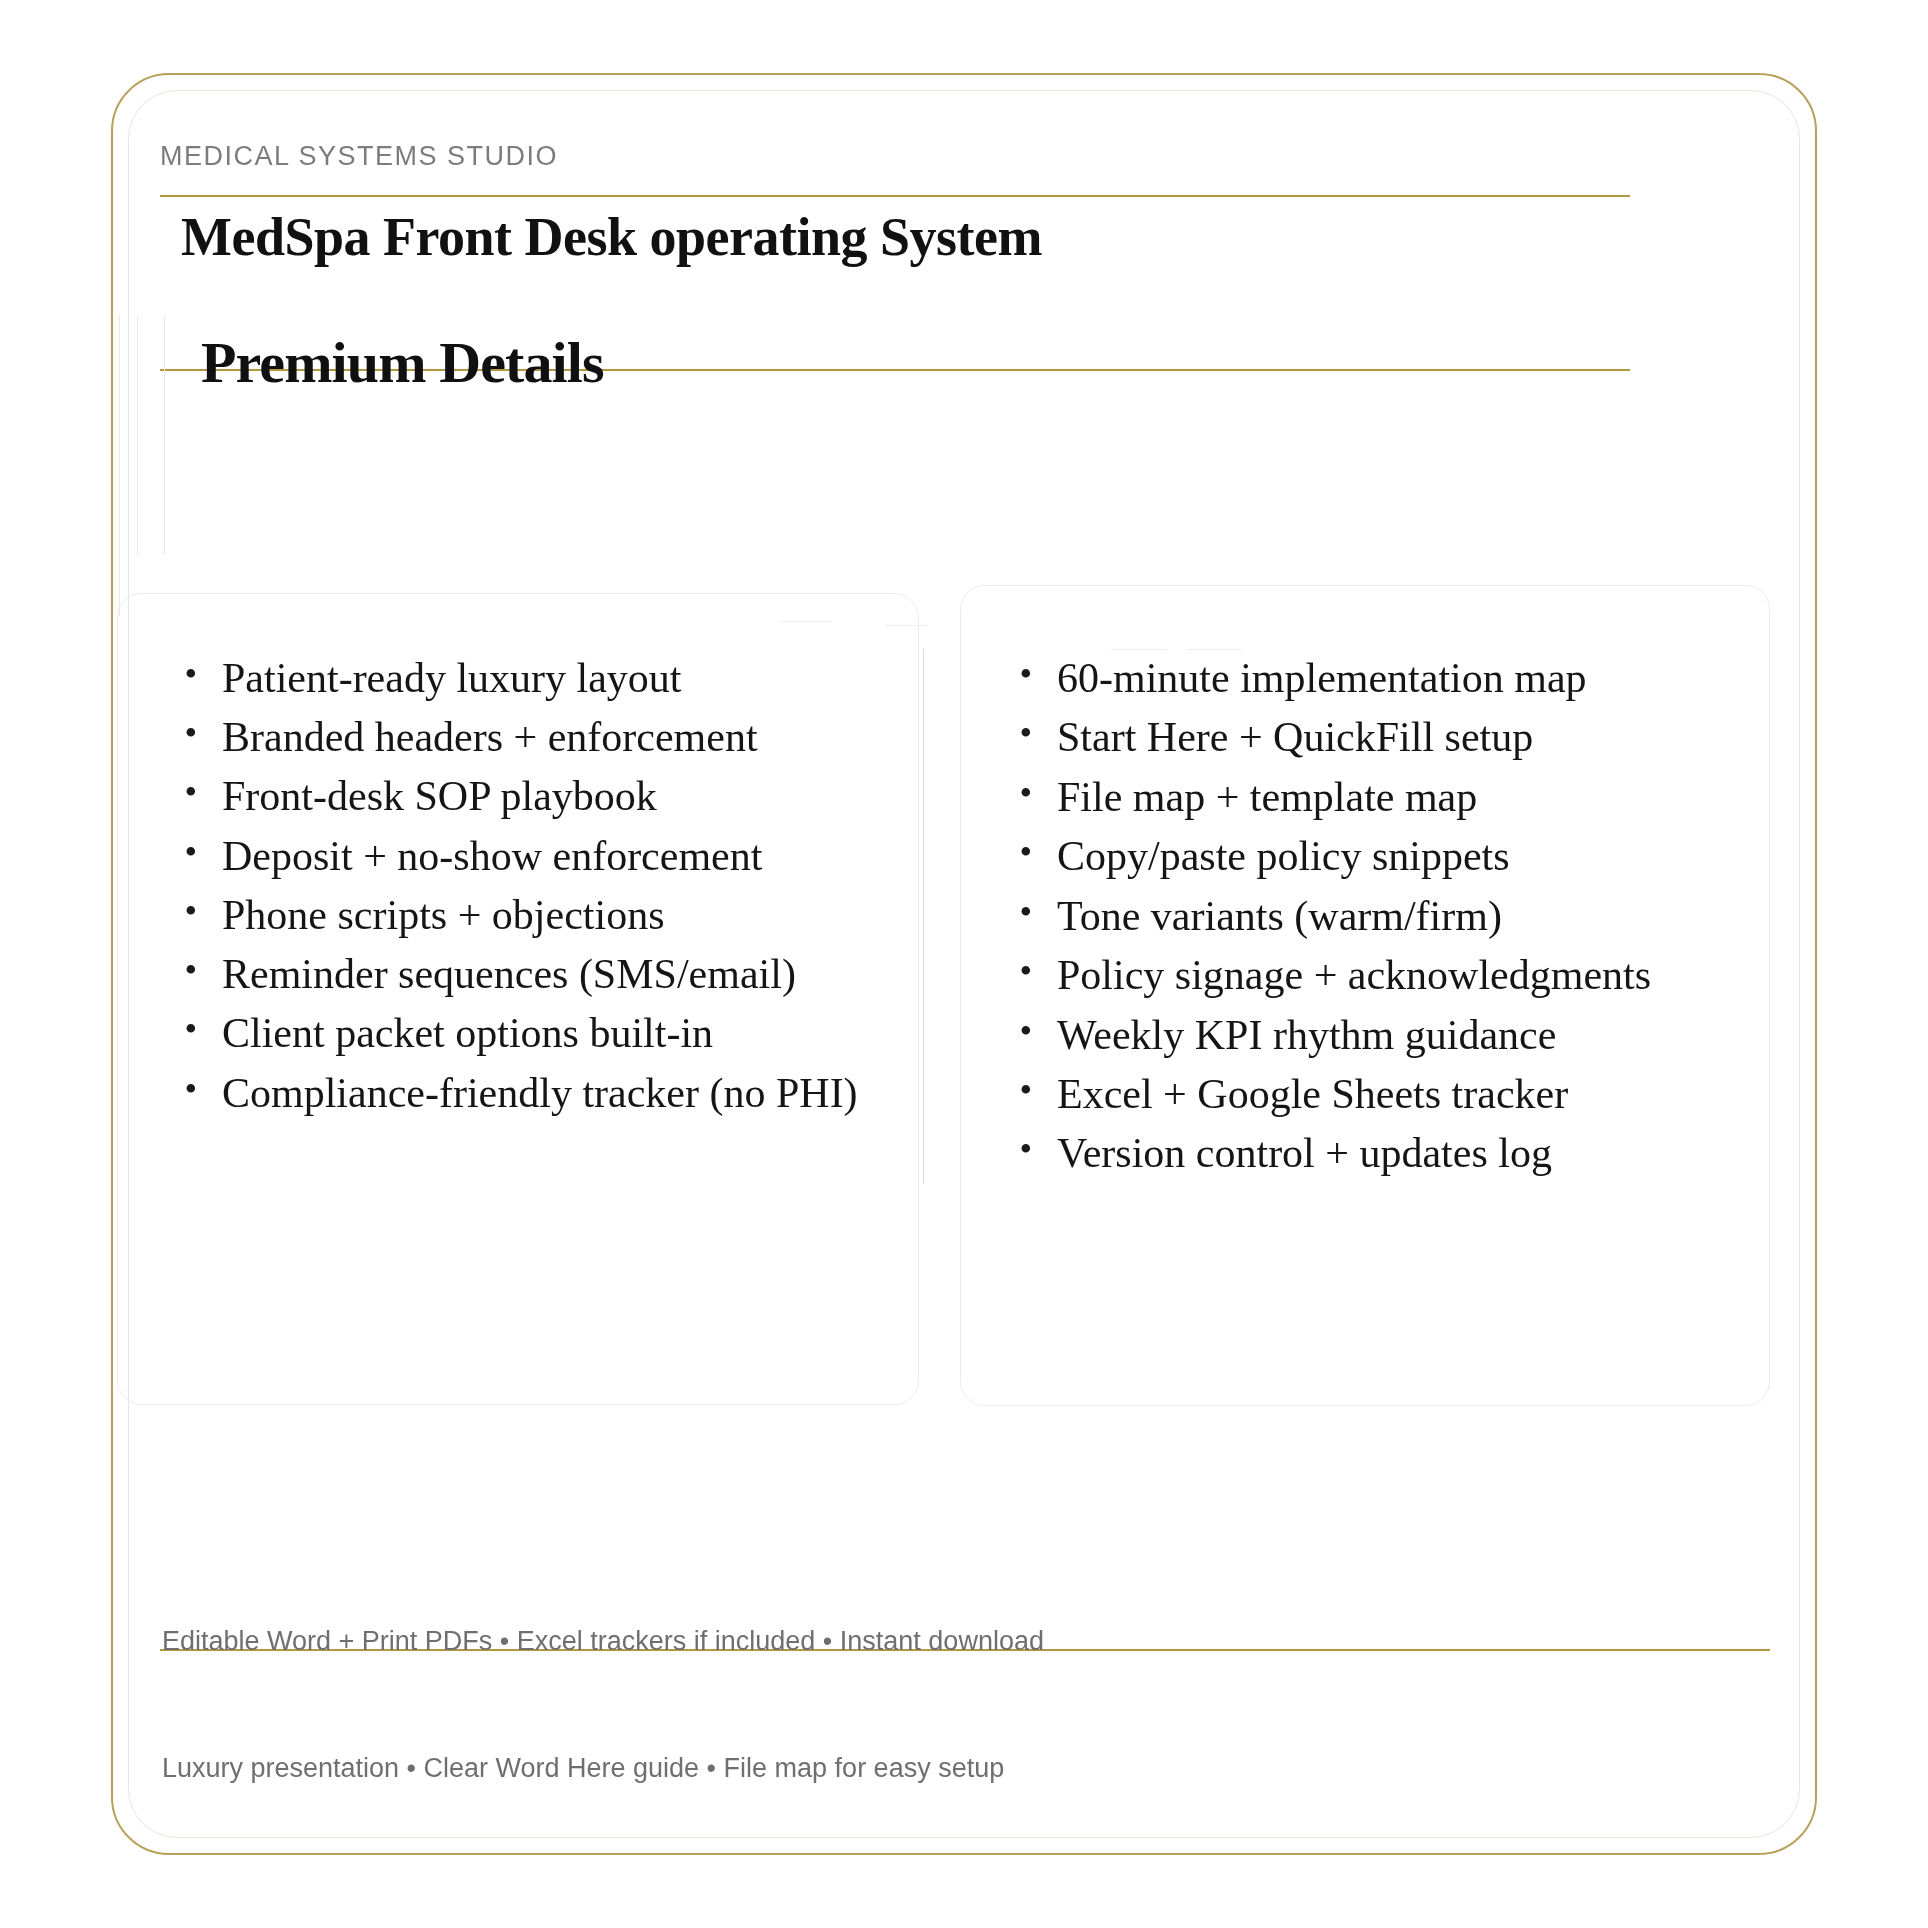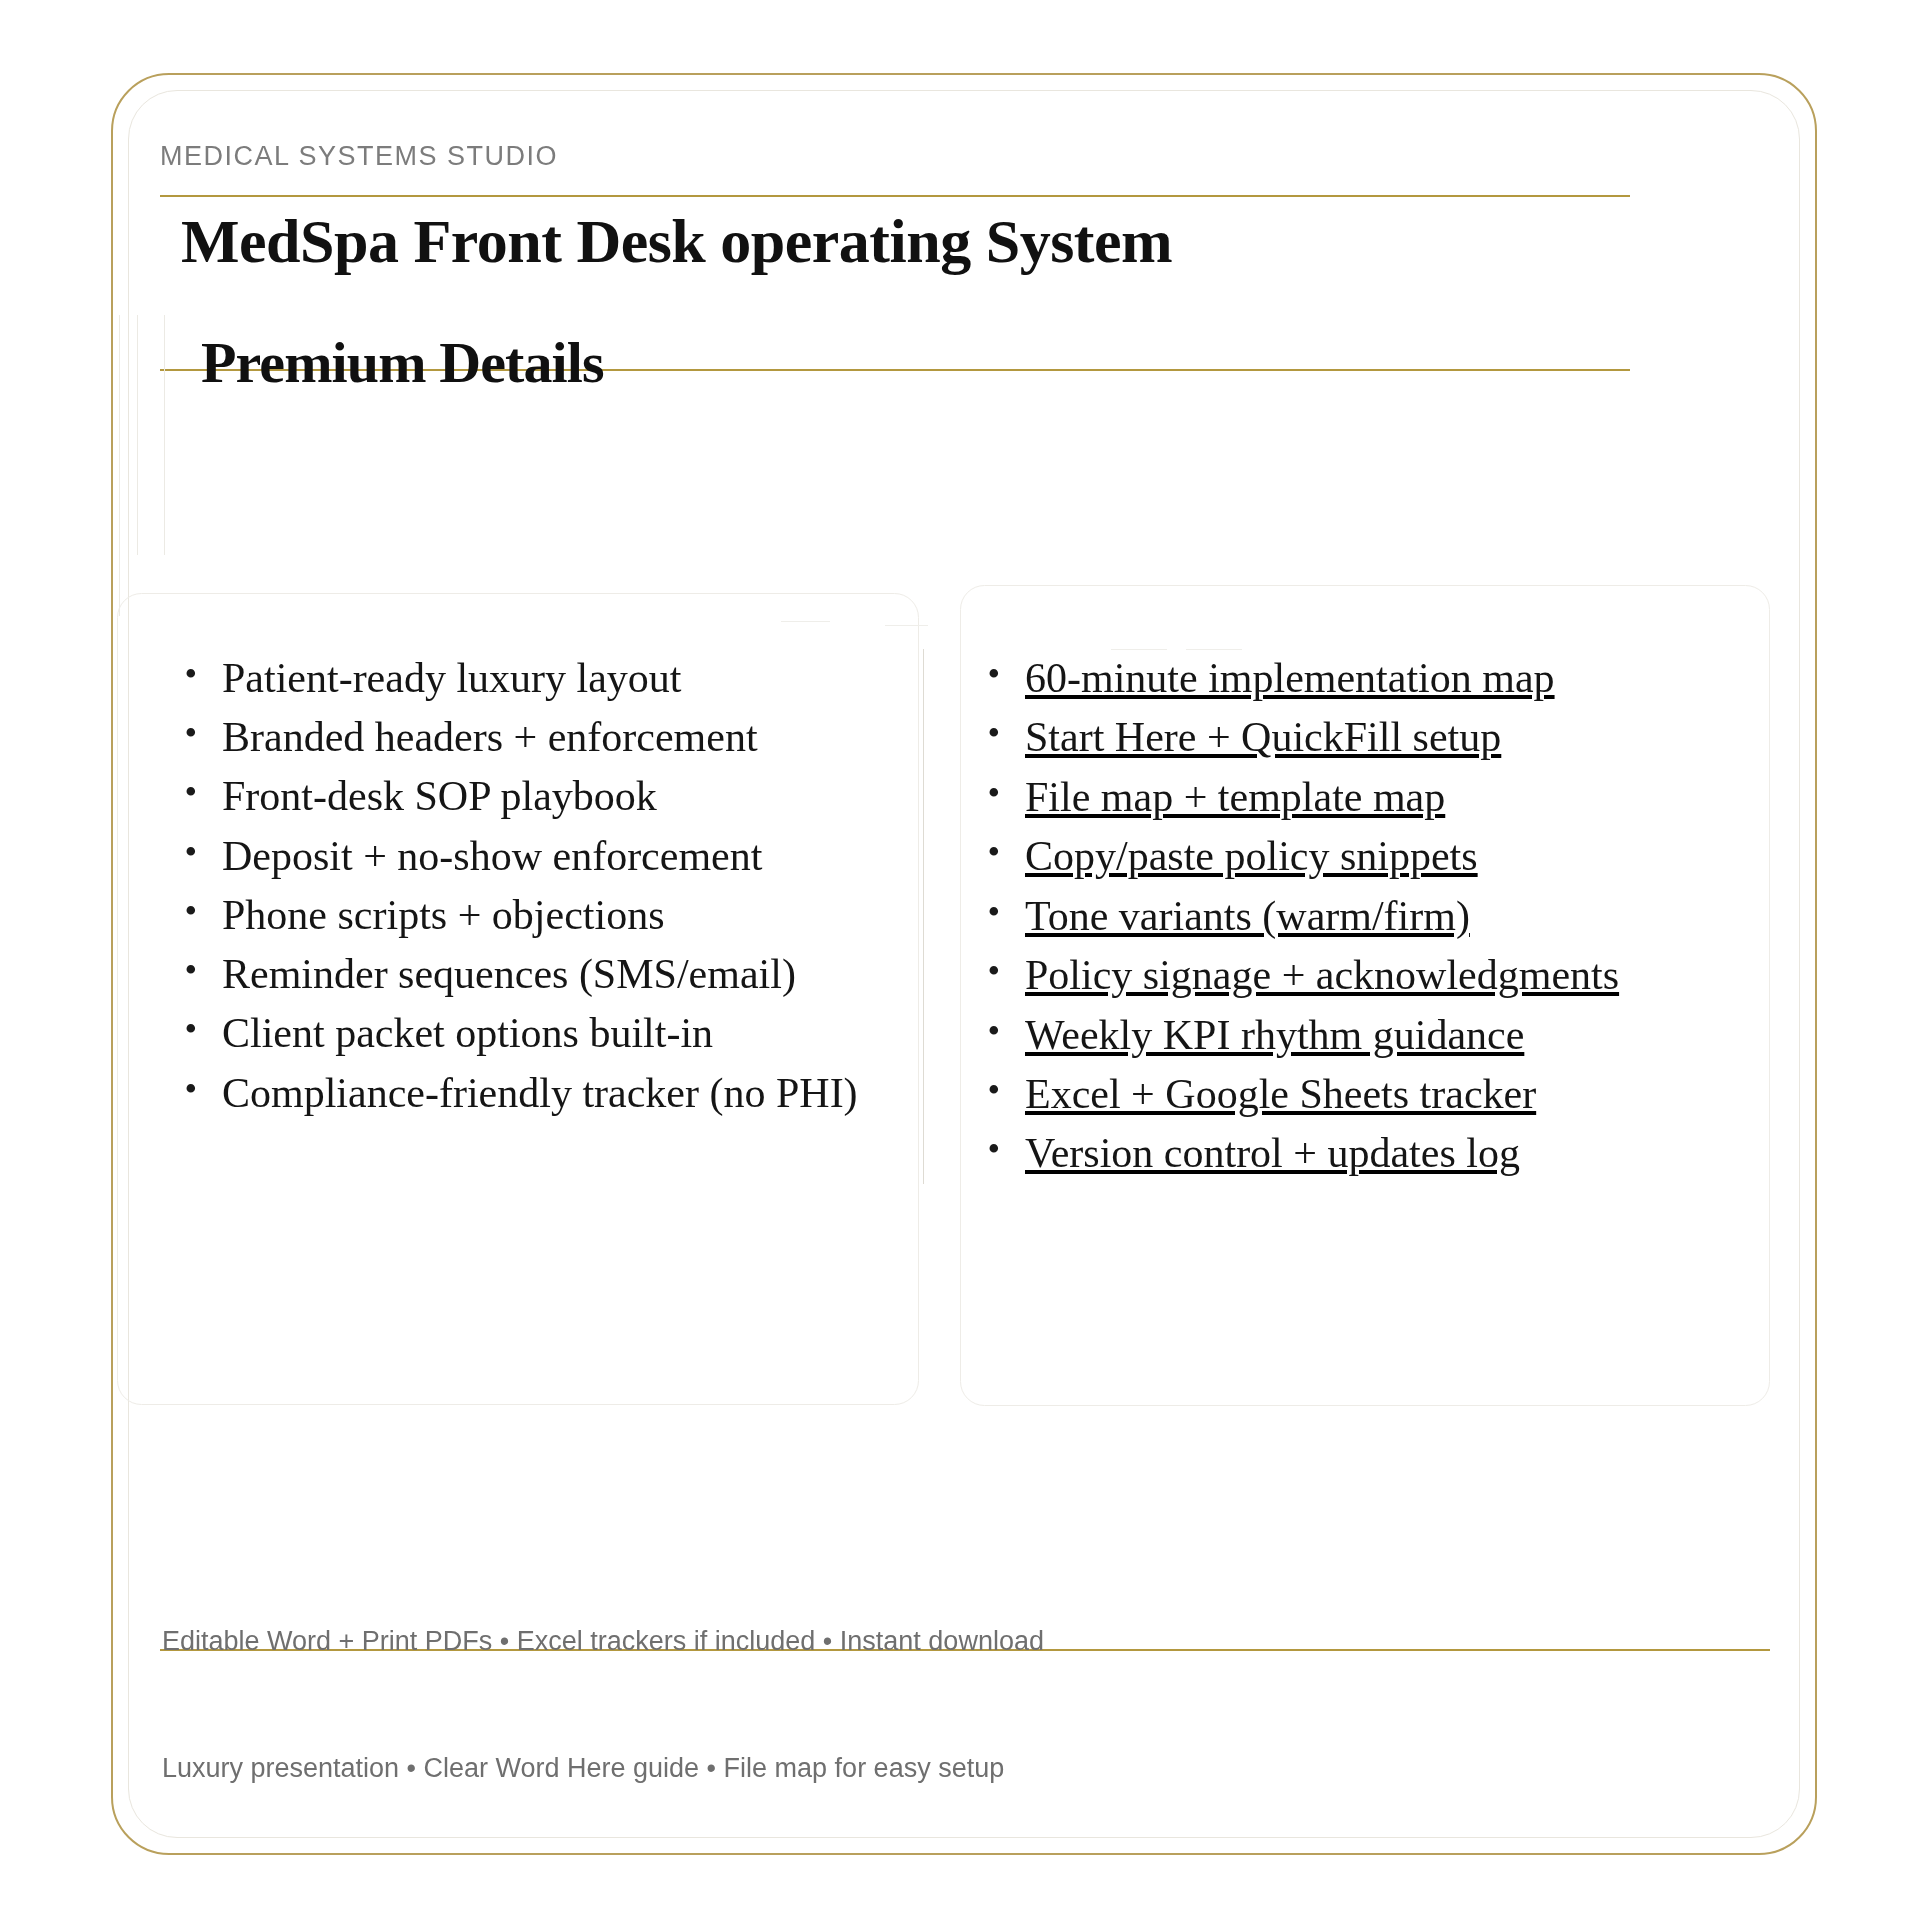--- a/index.html
+++ b/index.html
@@ -84,21 +84,21 @@
     background: #b3983f;
   }
 
   .doc-title {
     position: absolute;
     left: 21px;
     top: 87px;
     width: 1450px;
     font-family: "Liberation Serif", serif;
     font-weight: bold;
-    font-size: 62px;
+    font-size: 54px;
     line-height: 1.05;
     color: #111111;
     letter-spacing: -0.5px;
     white-space: nowrap;
   }
 
   
   .rail {
     position: absolute;
     background: #eceae4;
@@ -151,23 +151,22 @@
 
   .col {
     box-sizing: border-box;
   }
   .col-left {
     width: 763px;
     padding-left: 17px;
   }
   .col-right {
     width: 810px;
-    padding-left: 56px;
+    padding-left: 88px;
     border-left: 0.9px solid #dedbd3;
-    text-decoration: underline;
   }
 
   ul.bullets {
     list-style: none;
     margin: 0;
     padding: 0;
   }
   ul.bullets li {
     position: relative;
     font-family: "Liberation Serif", serif;

